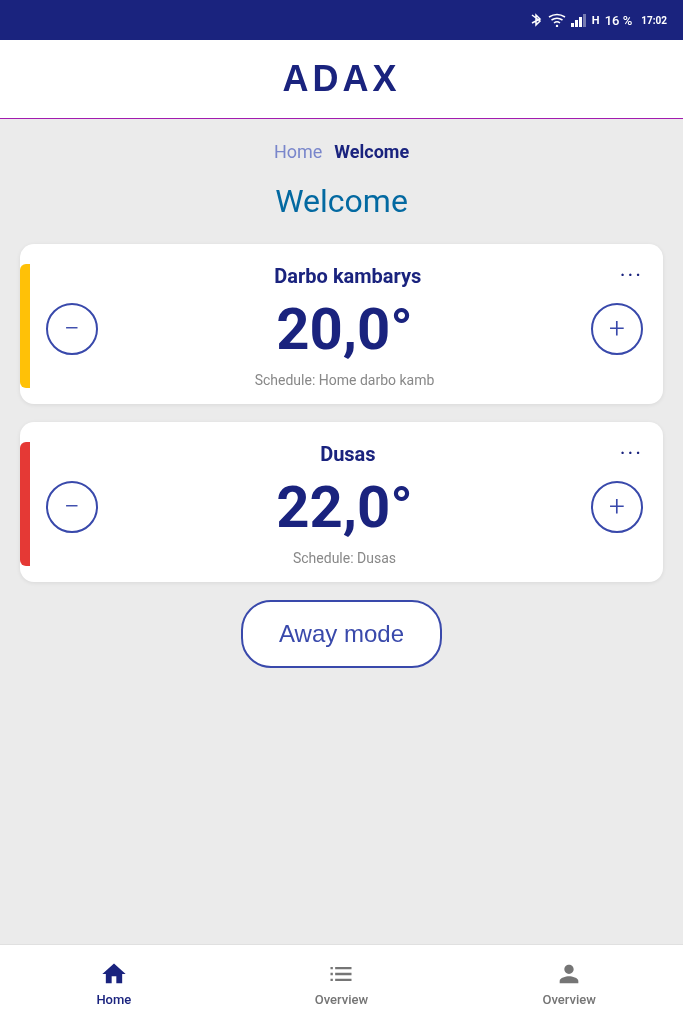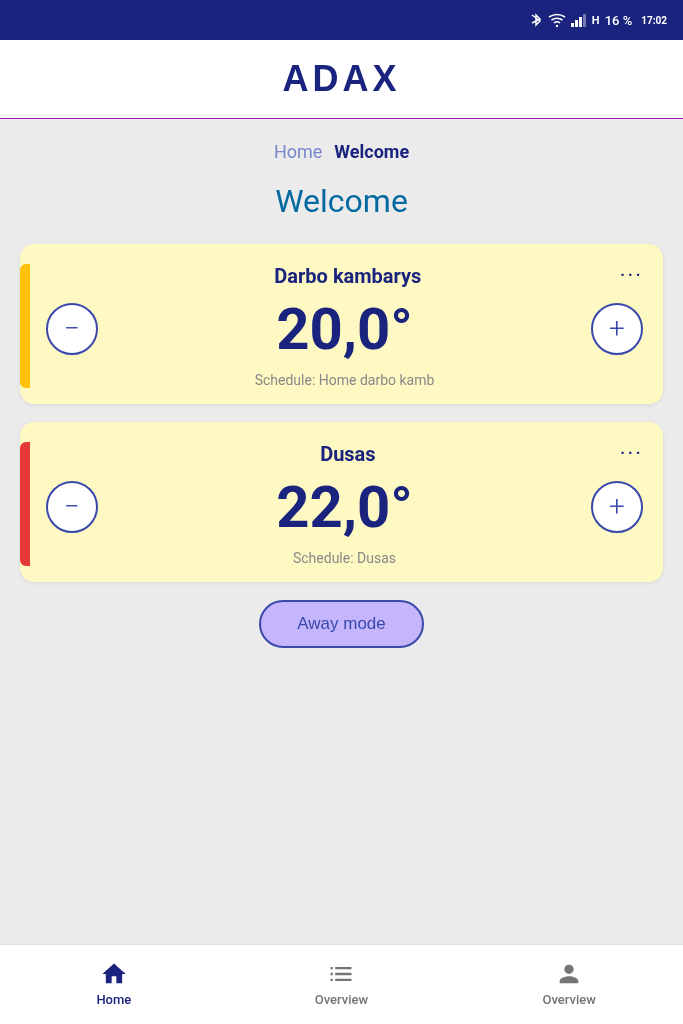--- a/index.html
+++ b/index.html
@@ -81,21 +81,21 @@
     .welcome-title {
       text-align: center;
       color: #0369a1;
       font-size: 32px;
       font-weight: 400;
       margin: 10px 0 24px 0;
     }
 
     
     .device-card {
-      background: #fef9c3;
+      background: #ffffff;
       border-radius: 14px;
       margin: 0 20px 18px 20px;
       padding: 20px 20px 16px 0;
       display: flex;
       align-items: stretch;
       position: relative;
       box-shadow: 0 1px 4px rgba(0,0,0,0.08);
       overflow: hidden;
     }
     .card-accent {
@@ -170,24 +170,24 @@
 
     
     .away-mode-container {
       display: flex;
       justify-content: center;
       margin: 8px 0 20px 0;
     }
     .away-mode-btn {
       border: 2px solid #3949ab;
       border-radius: 30px;
-      padding: 12px 36px;
-      font-size: 17px;
+      padding: 18px 36px;
+      font-size: 24px;
       color: #3949ab;
-      background: #c4b5fd;
+      background: #ffffff;
       cursor: pointer;
       font-weight: 500;
     }
 
     
     .bottom-nav {
       background: white;
       display: flex;
       justify-content: space-around;
       align-items: center;

